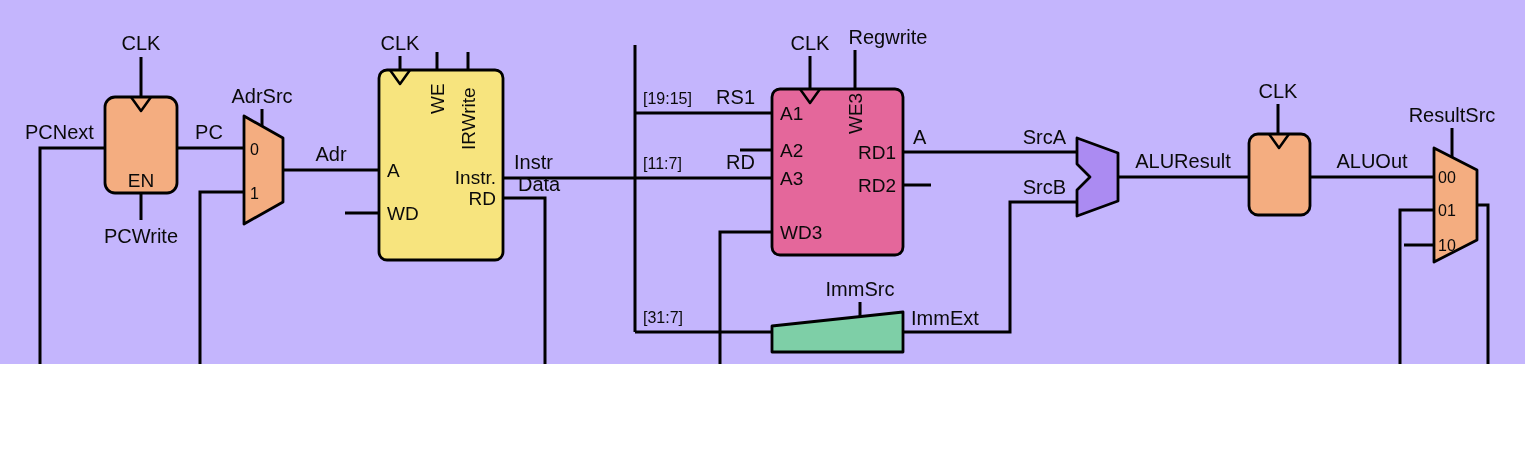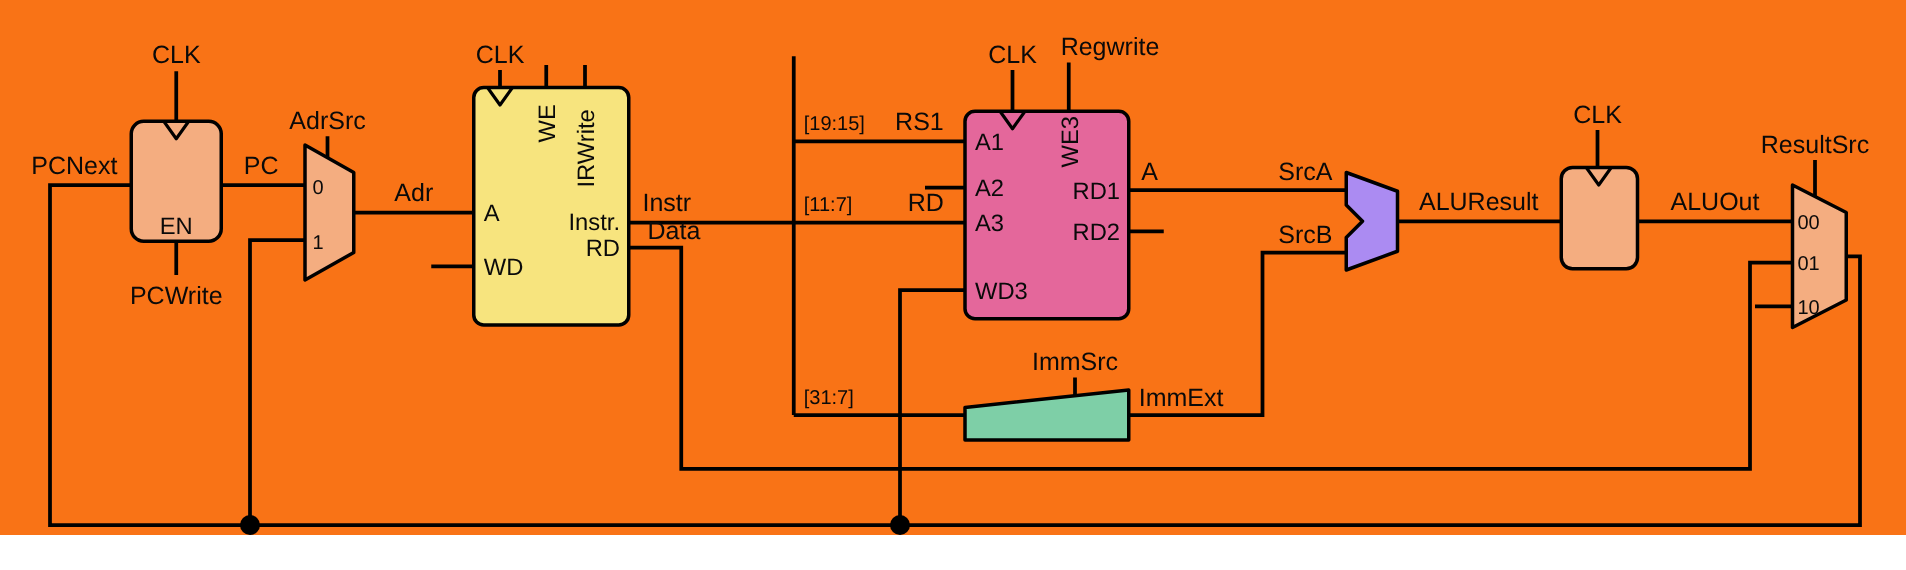--- a/index.html
+++ b/index.html
@@ -1,20 +1,20 @@
 <!DOCTYPE html>
 <html><head>
 <meta charset="utf-8">
 <style>
   html, body { margin: 0; padding: 0; background: #ffffff; }
   .stage {
     position: relative;
     width: 1525px;
-    height: 428px;
-    background: #f97316;
+    height: 364px;
+    background: #c4b5fd;
     overflow: hidden;
   }
   svg text {
     font-family: "Liberation Sans", sans-serif;
     fill: #0a0a0a;
   }
   .lbl   { font-size: 20px; }
   .port  { font-size: 19px; }
   .small { font-size: 16px; }
   .wire  { stroke: #000; stroke-width: 3; fill: none; stroke-linecap: butt; }

